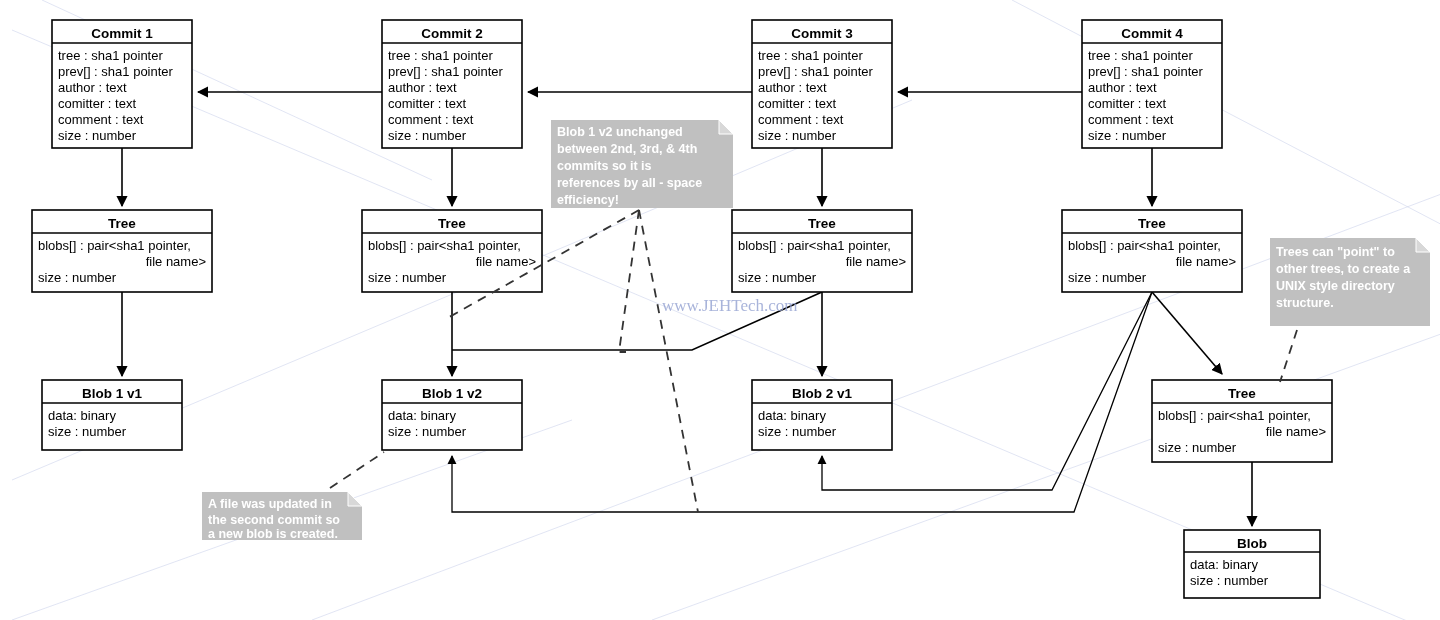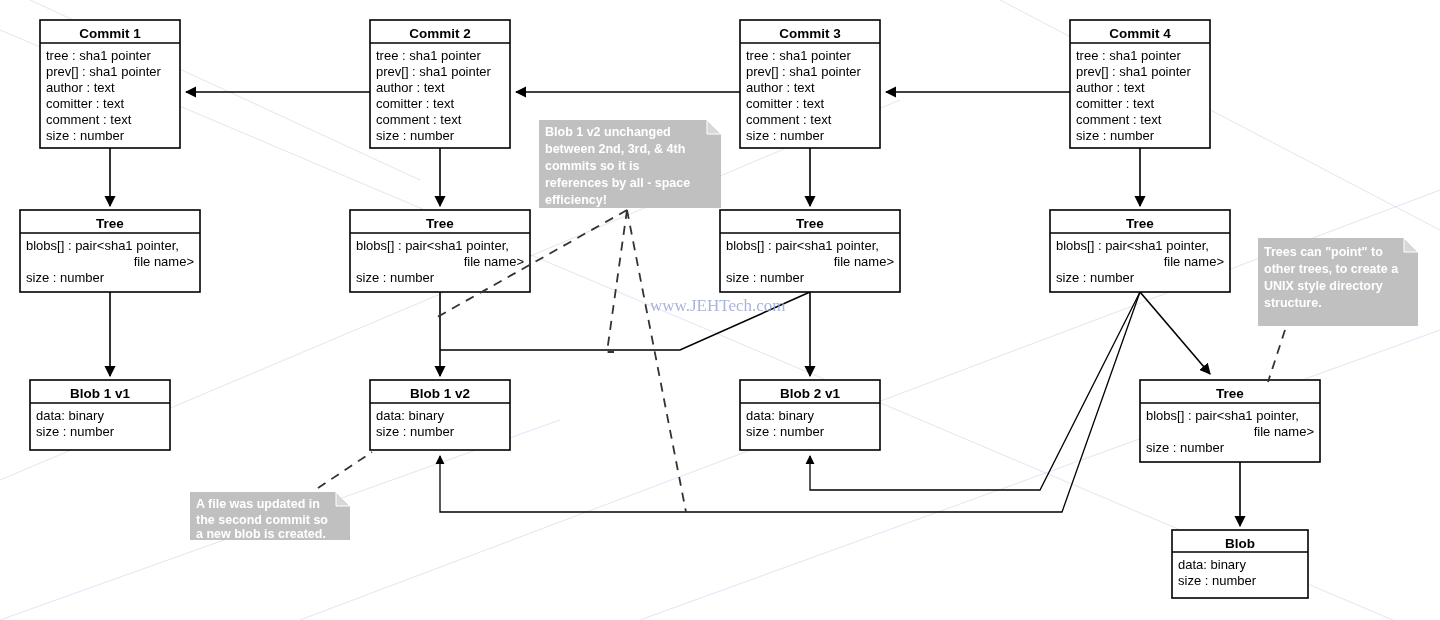--- a/index.html
+++ b/index.html
@@ -9,21 +9,21 @@
   }
   body {
     width: 1440px;
     height: 620px;
     overflow: hidden;
     font-family: "Liberation Sans", sans-serif;
     position: relative;
   }
   #diagram-root {
     position: absolute;
-    left: 0;
+    left: 12px;
     top: 0;
     width: 1296px;
     height: 620px;
   }
   svg.diagram {
     display: block;
     width: 1440px;
     height: 620px;
   }
   .uml-title {

